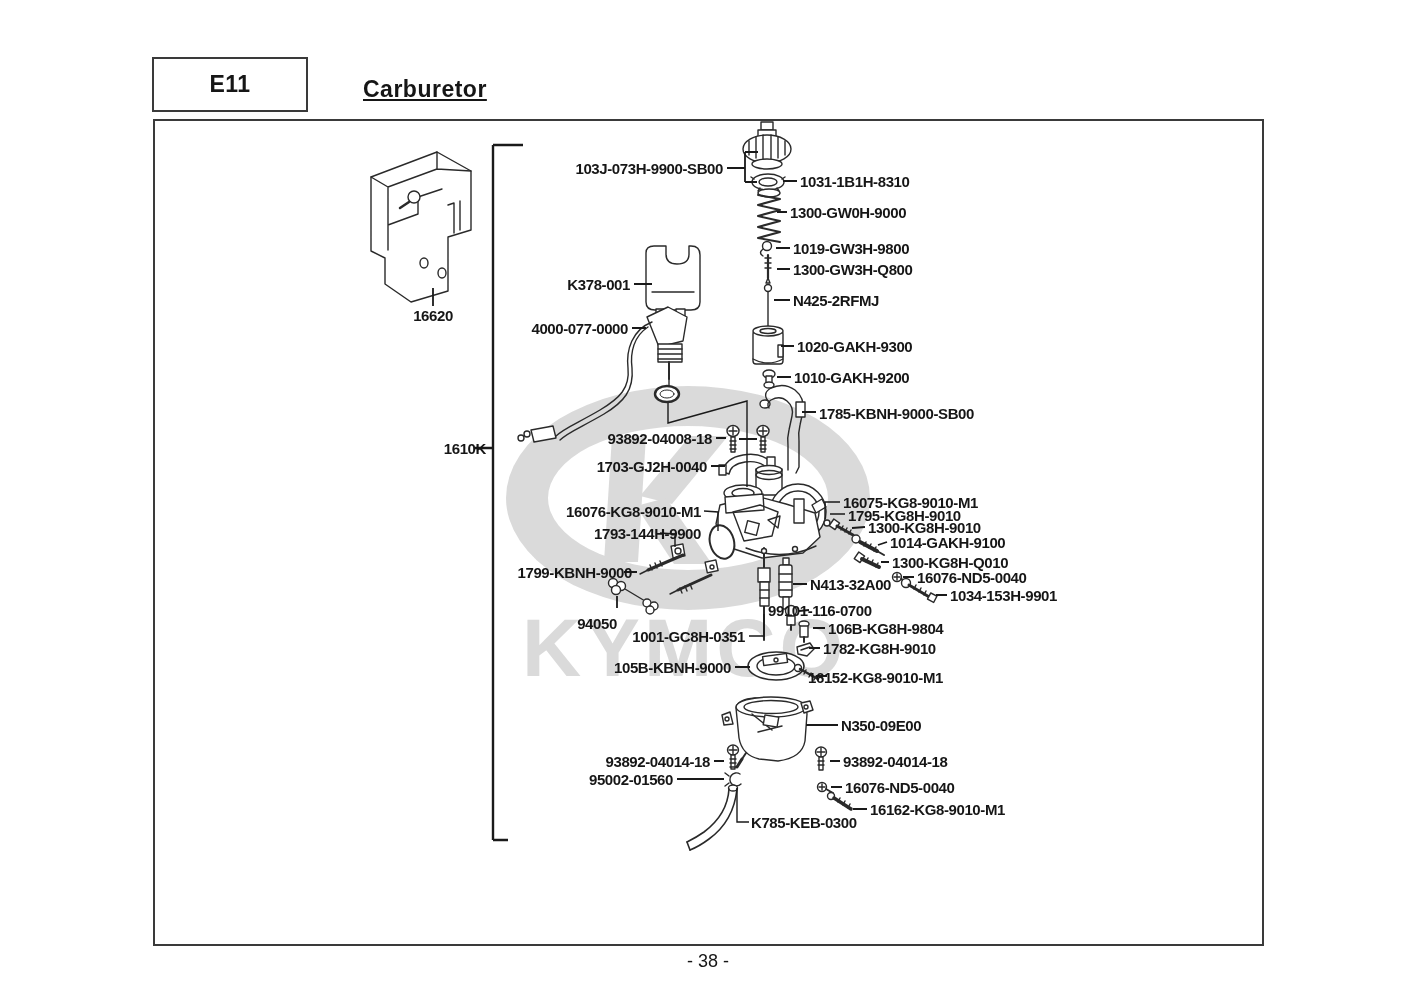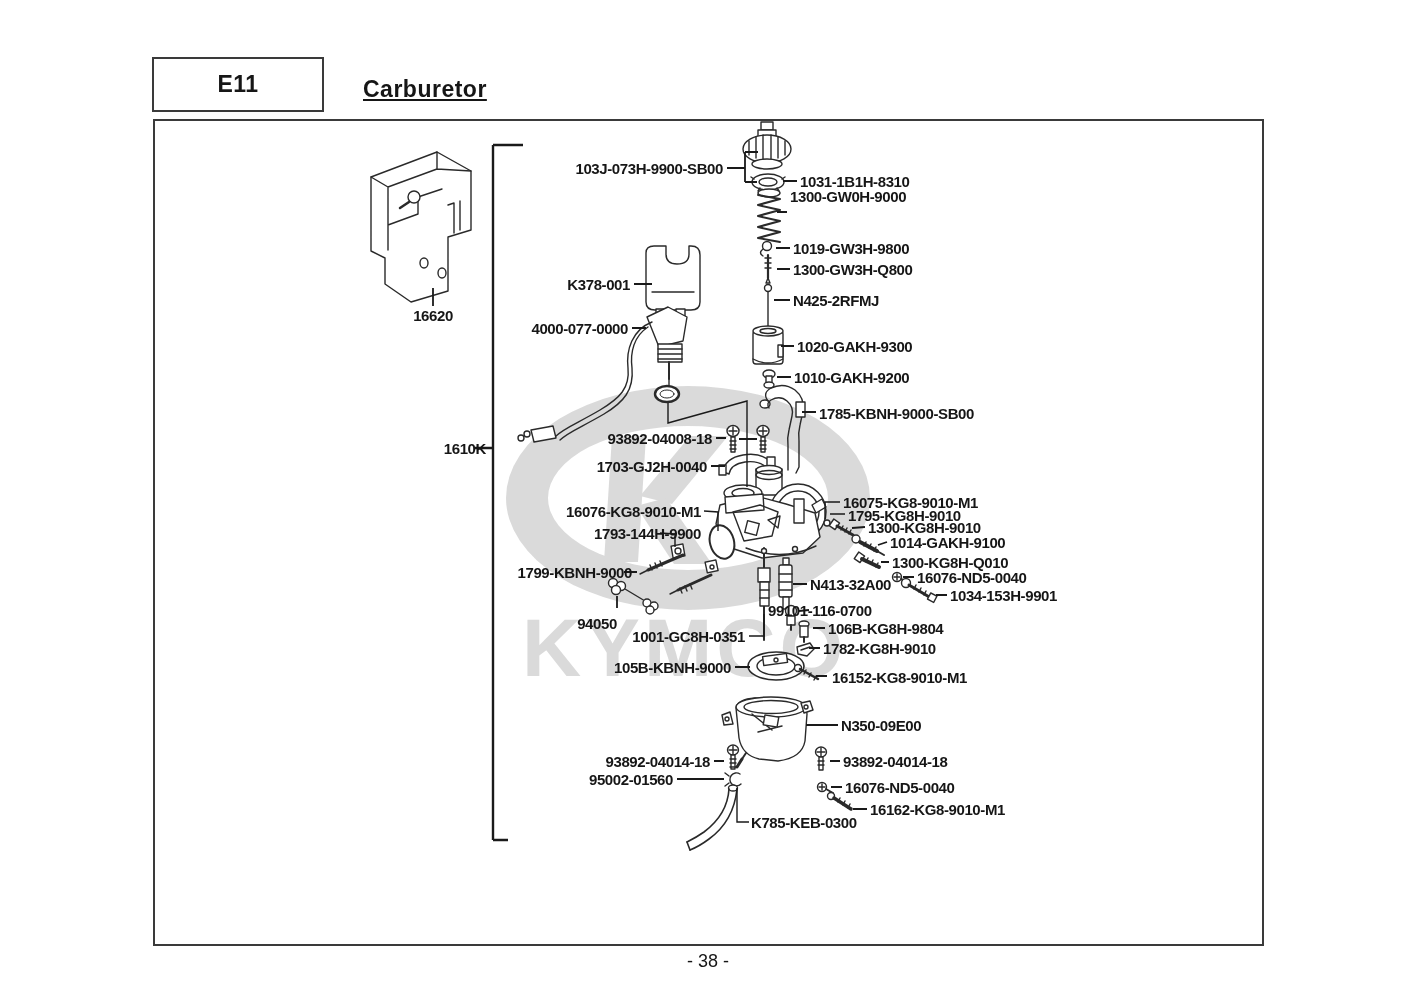--- a/index.html
+++ b/index.html
@@ -1,18 +1,18 @@
 <!DOCTYPE html>
 <html><head>
 <meta charset="utf-8">
 <style>
   html,body{margin:0;padding:0;background:#fff;}
   .page{position:relative;width:1415px;height:1000px;background:#fff;overflow:hidden;
         font-family:"Liberation Sans",sans-serif;color:#161616;}
-  .code-box{position:absolute;left:152px;top:57px;width:172px;height:55px;
+  .code-box{position:absolute;left:152px;top:57px;width:156px;height:55px;
             border:2px solid #3a3a3a;box-sizing:border-box;display:flex;
             align-items:center;justify-content:center;}
   .code-box span{font-size:23px;font-weight:bold;letter-spacing:.5px;}
   .page-title{position:absolute;left:363px;top:76px;font-size:23px;font-weight:bold;letter-spacing:.5px;text-decoration:underline;}
   .content-frame{position:absolute;left:153px;top:119px;width:1111px;height:827px;
                  border:2px solid #3a3a3a;box-sizing:border-box;}
   .page-num{position:absolute;left:708px;top:951px;transform:translateX(-50%);
             font-size:18px;font-weight:normal;}
   svg.diagram{position:absolute;left:0;top:0;}
   .labels{position:absolute;left:0;top:0;width:1415px;height:1000px;pointer-events:none;}
@@ -313,21 +313,21 @@
     <g stroke="#1a1a1a" stroke-width="1.8" fill="none">
       <path d="M727,168H745M745,152V182M745,152H758M745,182H757M797,181H783M787,212H777M790,248H776M790,269H777M790,300H774M634,284H652M433,306V288M632,328H646M794,346H781M791,377H777M816,412H802M716,438H726M739,439H757M711,466H725M865,527L852,528M887,542L878,545M889,562H881M914,577H903M947,595H936M624,572H637M617,608V596M807,584H793M809,610L799,611M825,628H813M820,648H809M735,667H750M827,676H816M838,725H806M714,761H724M840,761H830M677,779H724M842,787H831M867,809H853"></path>
       <path stroke-width="1.4" d="M704,511L718,512V531M660,533L675,534V547M840,502H825V519M845,514H830M749,636H764V614M749,822H737V788M668,403V423L747,401V487"></path>
       <path stroke-width="2.4" d="M475,448H493M493,145V840M493,145H523M493,840H508"></path>
     </g>
   </svg>
 
   <div class="labels" id="labels-layer">
       <div class="part-label" style="left: 723px; top: 168px; transform: translate(-100%, -50%);">103J-073H-9900-SB00</div>
       <div class="part-label" style="left: 800px; top: 181px; transform: translate(0px, -50%);">1031-1B1H-8310</div>
-      <div class="part-label" style="left: 790px; top: 196px; transform: translate(0px, -50%); text-align: center;">1300-GW0H-9000</div>
+      <div class="part-label" style="left: 790px; top: 212px; transform: translate(0px, -50%); text-align: center;">1300-GW0H-9000</div>
       <div class="part-label" style="left: 793px; top: 248px; transform: translate(0px, -50%);">1019-GW3H-9800</div>
       <div class="part-label" style="left: 793px; top: 269px; transform: translate(0px, -50%);">1300-GW3H-Q800</div>
       <div class="part-label" style="left: 793px; top: 300px; transform: translate(0px, -50%);">N425-2RFMJ</div>
       <div class="part-label" style="left: 630px; top: 284px; transform: translate(-100%, -50%);">K378-001</div>
       <div class="part-label" style="left: 433px; top: 315px; transform: translate(-50%, -50%);">16620</div>
       <div class="part-label" style="left: 628px; top: 328px; transform: translate(-100%, -50%);">4000-077-0000</div>
       <div class="part-label" style="left: 797px; top: 346px; transform: translate(0px, -50%);">1020-GAKH-9300</div>
       <div class="part-label" style="left: 794px; top: 377px; transform: translate(0px, -50%);">1010-GAKH-9200</div>
       <div class="part-label" style="left: 819px; top: 413px; transform: translate(0px, -50%);">1785-KBNH-9000-SB00</div>
       <div class="part-label" style="left: 470px; top: 448px; transform: translate(-100%, -50%); margin-left: 16px;">1610K</div>
@@ -343,21 +343,21 @@
       <div class="part-label" style="left: 917px; top: 577px; transform: translate(0px, -50%);">16076-ND5-0040</div>
       <div class="part-label" style="left: 950px; top: 595px; transform: translate(0px, -50%);">1034-153H-9901</div>
       <div class="part-label" style="left: 620px; top: 572px; transform: translate(-100%, -50%); margin-left: 12px;">1799-KBNH-9000</div>
       <div class="part-label" style="left: 597px; top: 617px; transform: translate(-50%, -50%); margin-top: 6px;">94050</div>
       <div class="part-label" style="left: 810px; top: 584px; transform: translate(0px, -50%);">N413-32A00</div>
       <div class="part-label" style="left: 768px; top: 610px; transform: translate(0px, -50%);">99101-116-0700</div>
       <div class="part-label" style="left: 745px; top: 636px; transform: translate(-100%, -50%);">1001-GC8H-0351</div>
       <div class="part-label" style="left: 828px; top: 628px; transform: translate(0px, -50%);">106B-KG8H-9804</div>
       <div class="part-label" style="left: 823px; top: 648px; transform: translate(0px, -50%);">1782-KG8H-9010</div>
       <div class="part-label" style="left: 731px; top: 667px; transform: translate(-100%, -50%);">105B-KBNH-9000</div>
-      <div class="part-label" style="left: 832px; top: 677px; transform: translate(0px, -50%);">16152-KG8-9010-M1</div>
+      <div class="part-label" style="left: 808px; top: 677px; transform: translate(0px, -50%);">16152-KG8-9010-M1</div>
       <div class="part-label" style="left: 841px; top: 725px; transform: translate(0px, -50%);">N350-09E00</div>
       <div class="part-label" style="left: 710px; top: 761px; transform: translate(-100%, -50%);">93892-04014-18</div>
       <div class="part-label" style="left: 843px; top: 761px; transform: translate(0px, -50%);">93892-04014-18</div>
       <div class="part-label" style="left: 673px; top: 779px; transform: translate(-100%, -50%);">95002-01560</div>
       <div class="part-label" style="left: 845px; top: 787px; transform: translate(0px, -50%);">16076-ND5-0040</div>
       <div class="part-label" style="left: 870px; top: 809px; transform: translate(0px, -50%);">16162-KG8-9010-M1</div>
       <div class="part-label" style="left: 751px; top: 822px; transform: translate(0px, -50%);">K785-KEB-0300</div>
     </div>
 
   <div class="page-num">- 38 -</div>

